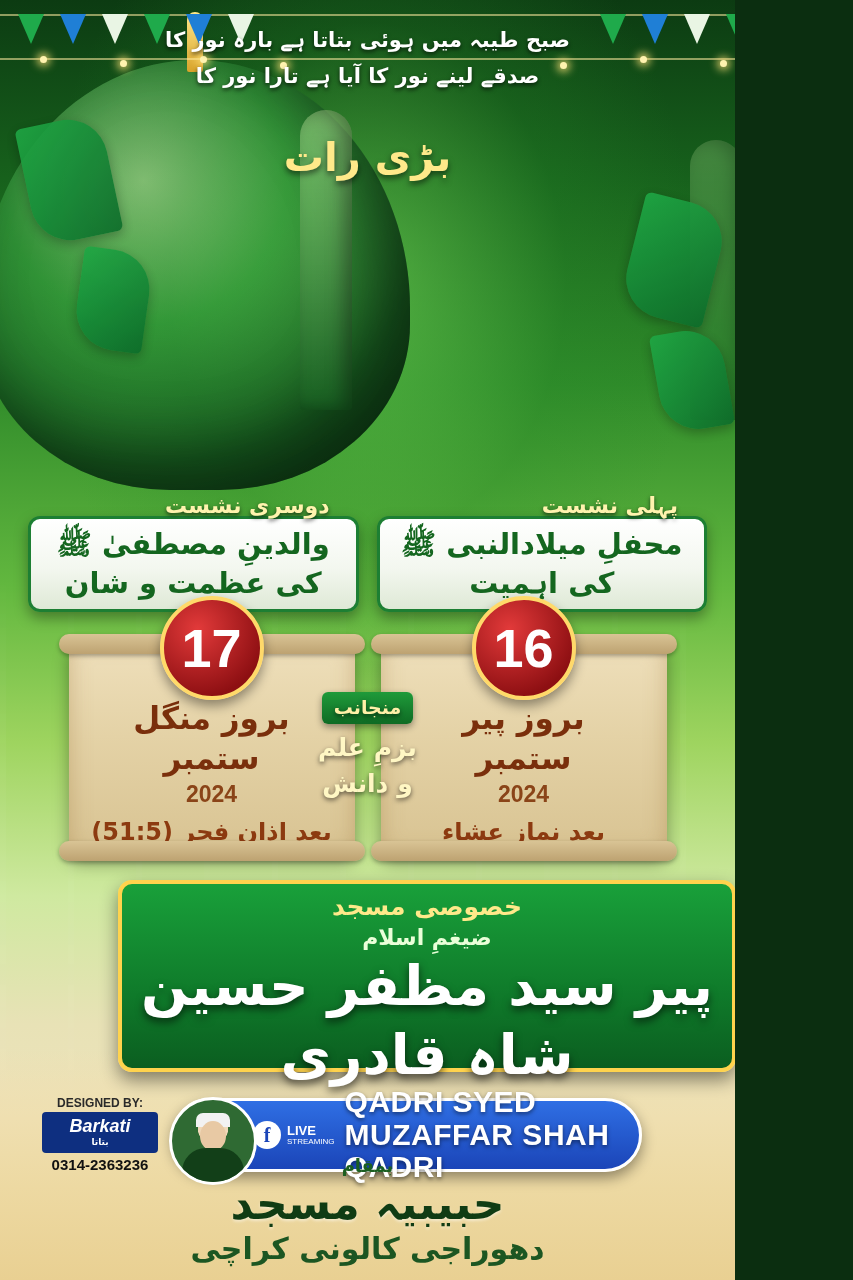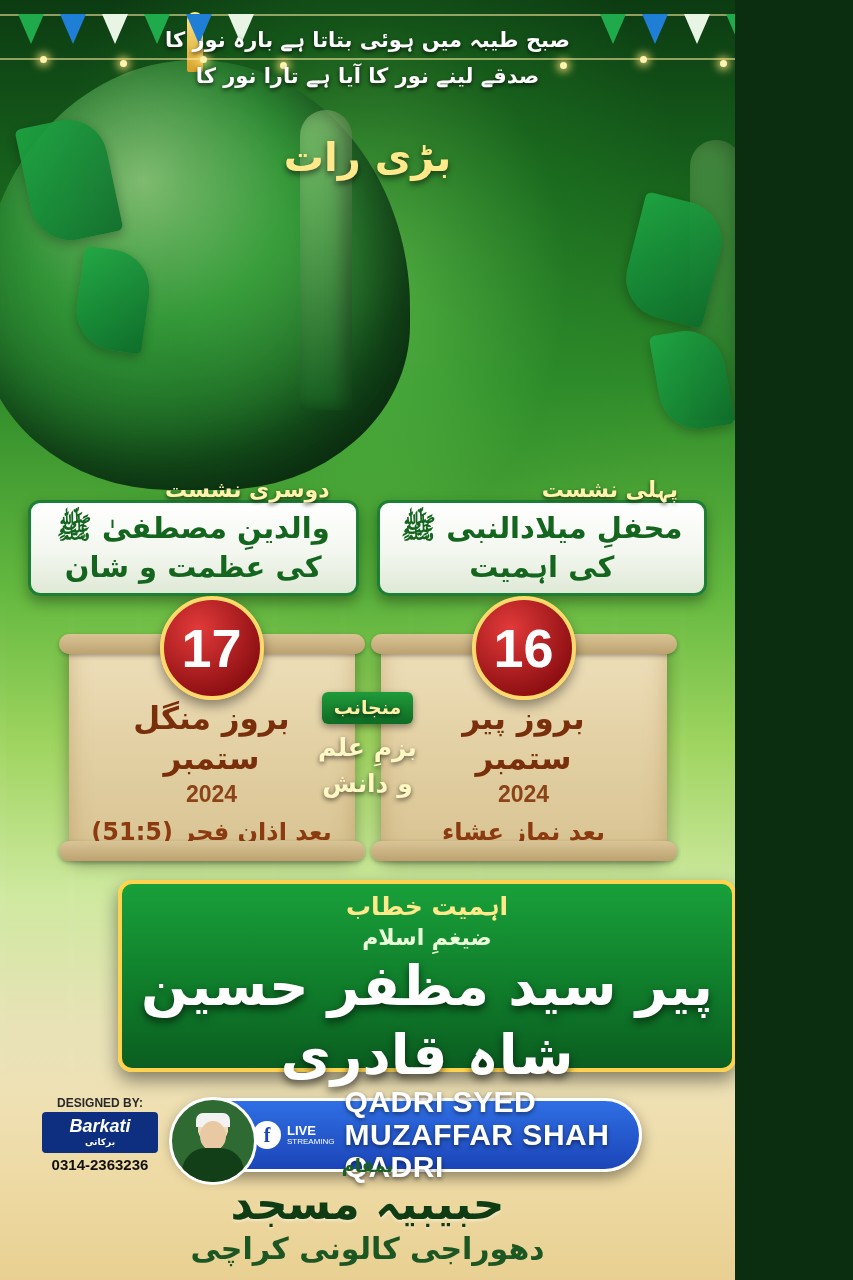--- a/index.html
+++ b/index.html
@@ -182,20 +182,21 @@
     min-height: 78px;
     border-radius: 12px;
     background: linear-gradient(180deg, #ffffff 0%, #f3f7ef 55%, #dfe9d6 100%);
     border: 3px solid #1d7f33;
     box-shadow: 0 6px 14px rgba(0,0,0,0.35);
     display: flex;
     align-items: center;
     justify-content: center;
     padding: 6px 12px;
     box-sizing: border-box;
+    margin-top: 16px;
   }
   .session-text {
     font-size: 29px;
     font-weight: bold;
     color: #14661f;
     text-align: center;
     line-height: 1.35;
   }
   .session-tag {
     position: absolute;
@@ -569,30 +570,30 @@
     </div>
   </div>
 
   <div class="mid-label urdu">
     <span class="mid-tag">منجانب</span>
     <div>بزمِ علم</div>
     <div>و دانش</div>
   </div>
 
   <div class="speaker-panel">
-    <div class="speaker-tag urdu">اہمیت خطاب</div>
+    <div class="speaker-tag urdu">خصوصی مسجد</div>
     <div class="speaker-pre urdu">ضیغمِ اسلام</div>
     <div class="speaker-name urdu">پیر سید مظفر حسین شاہ قادری</div>
   </div>
 
   <div class="designer">
     <div class="designer-label">DESIGNED BY:</div>
     <div class="designer-logo">
       <span>Barkati</span>
-      <small class="urdu">برکاتی</small>
+      <small class="urdu">بتاتا</small>
     </div>
     <div class="designer-phone">0314-2363236</div>
   </div>
 
   <div class="live-strip">
     <div class="live-photo">
       <div class="cap"></div>
       <div class="face"></div>
       <div class="body"></div>
     </div>

